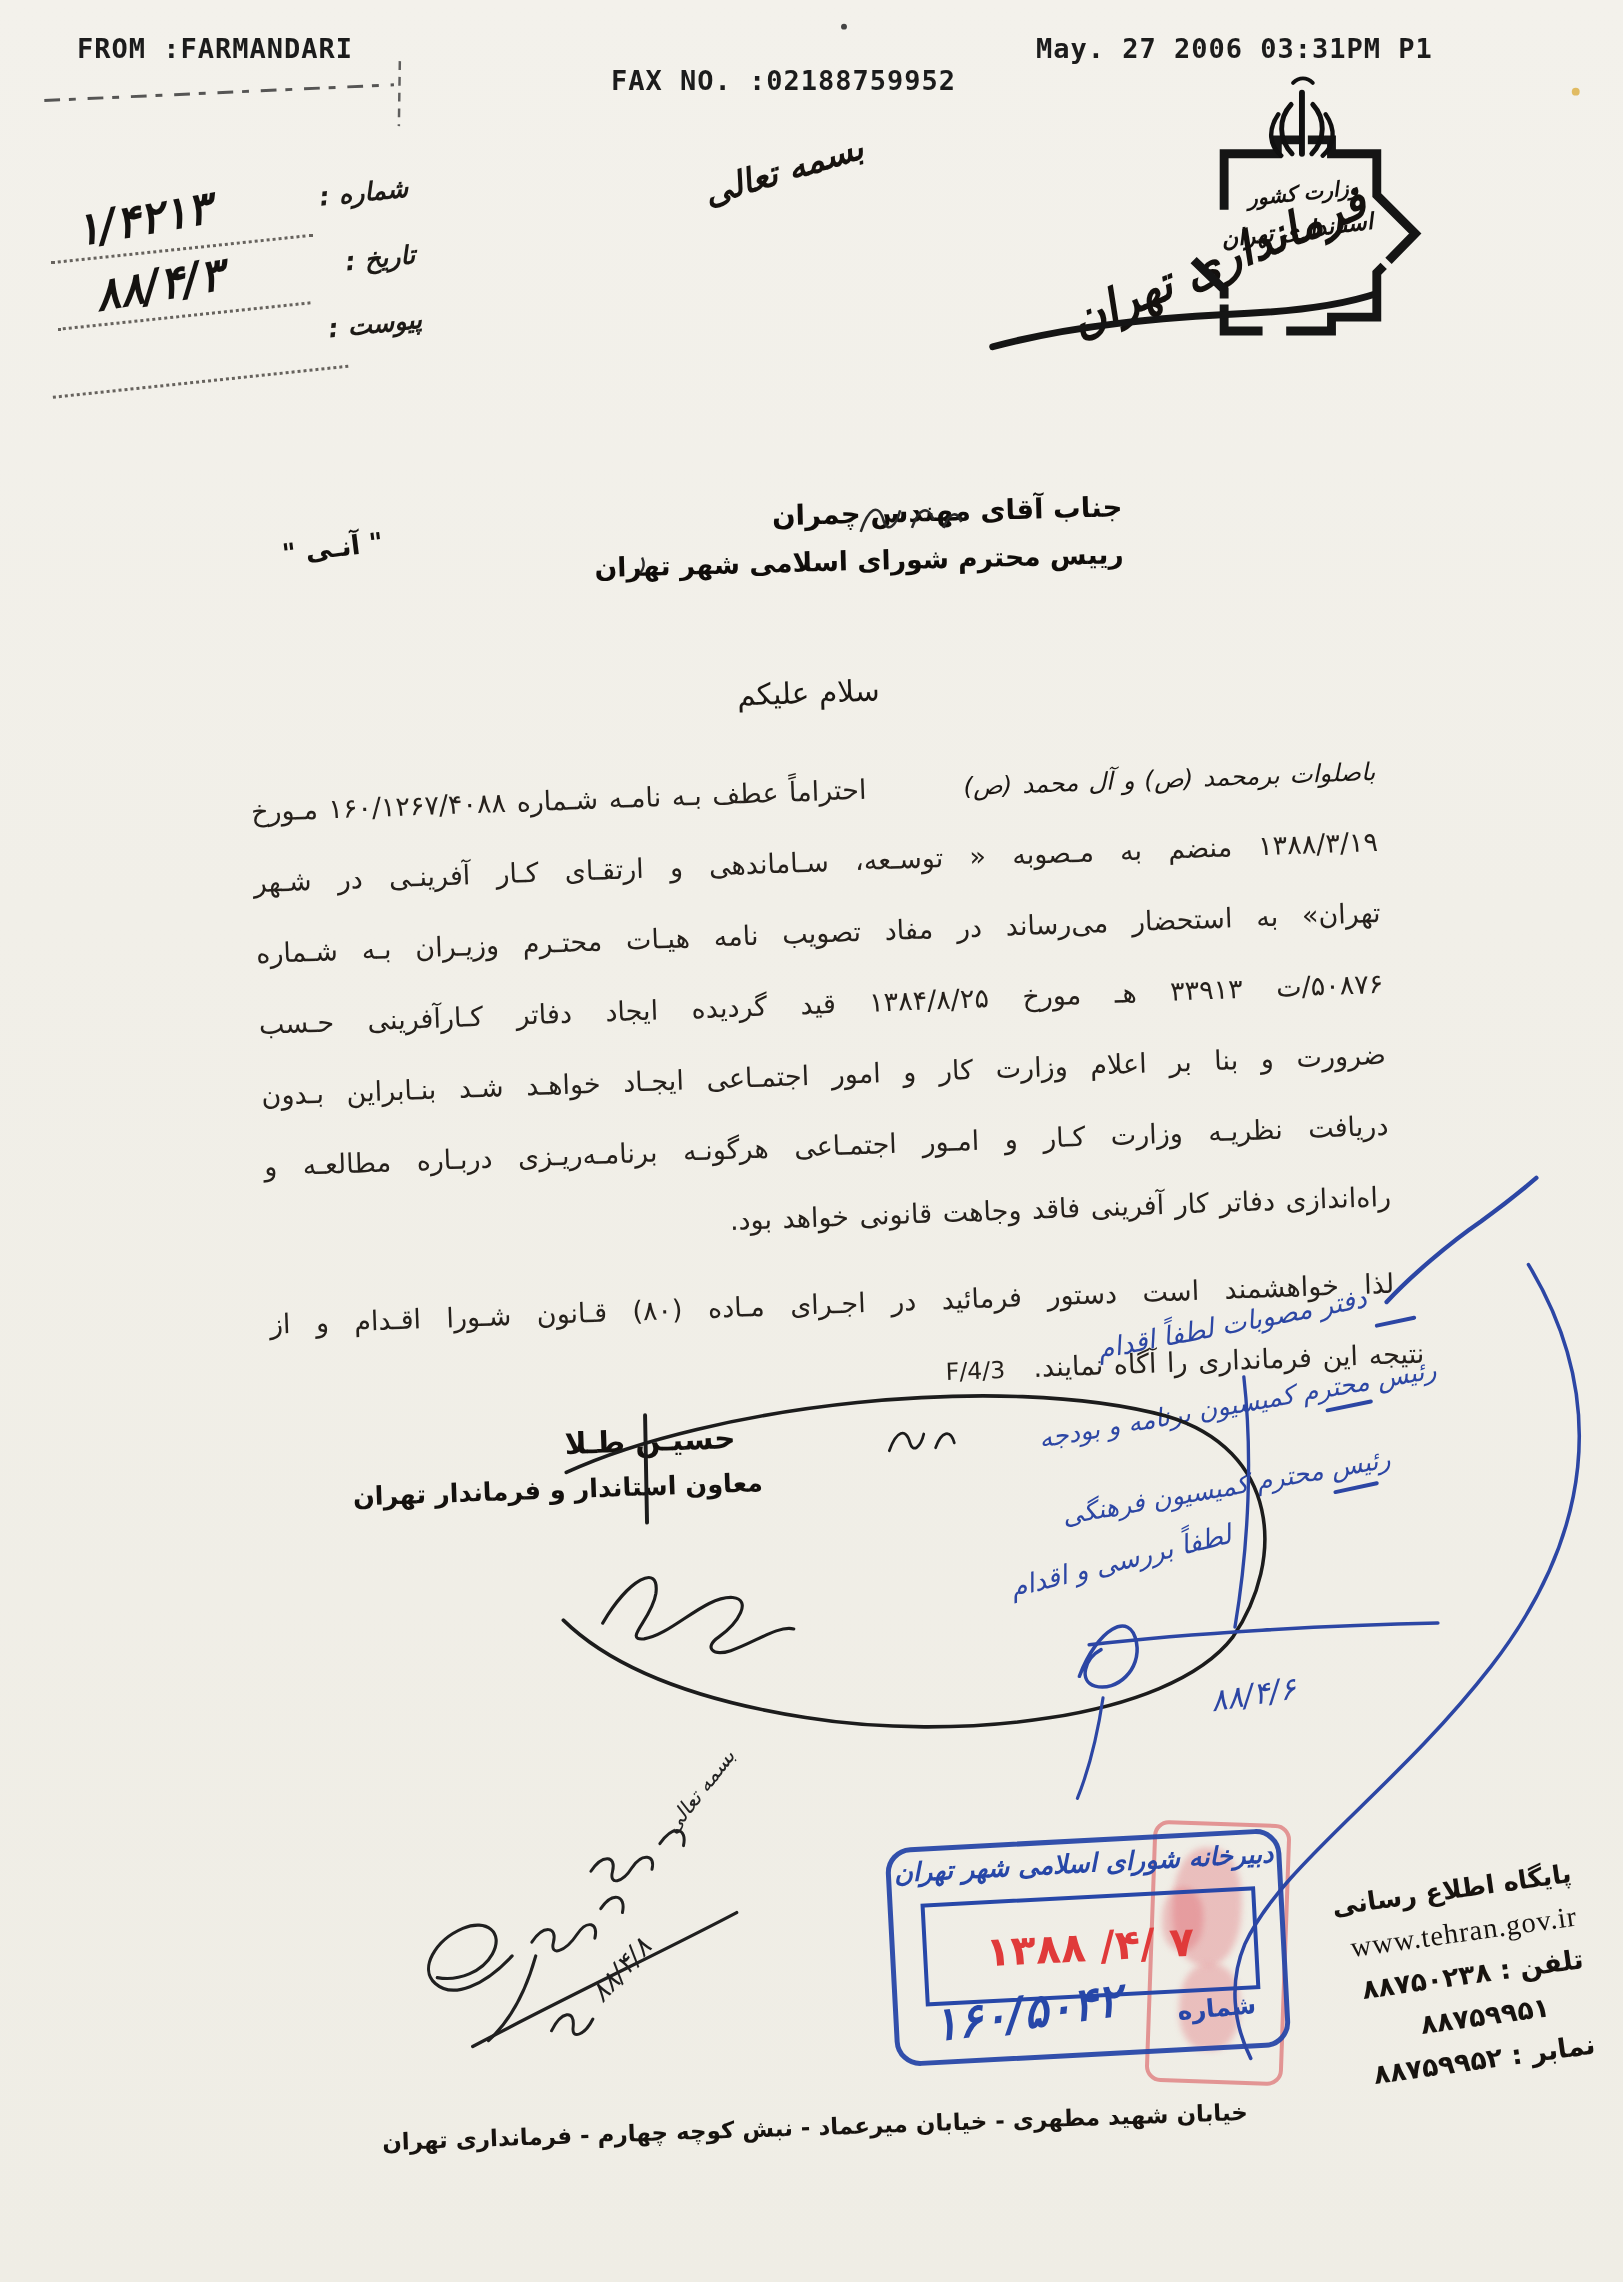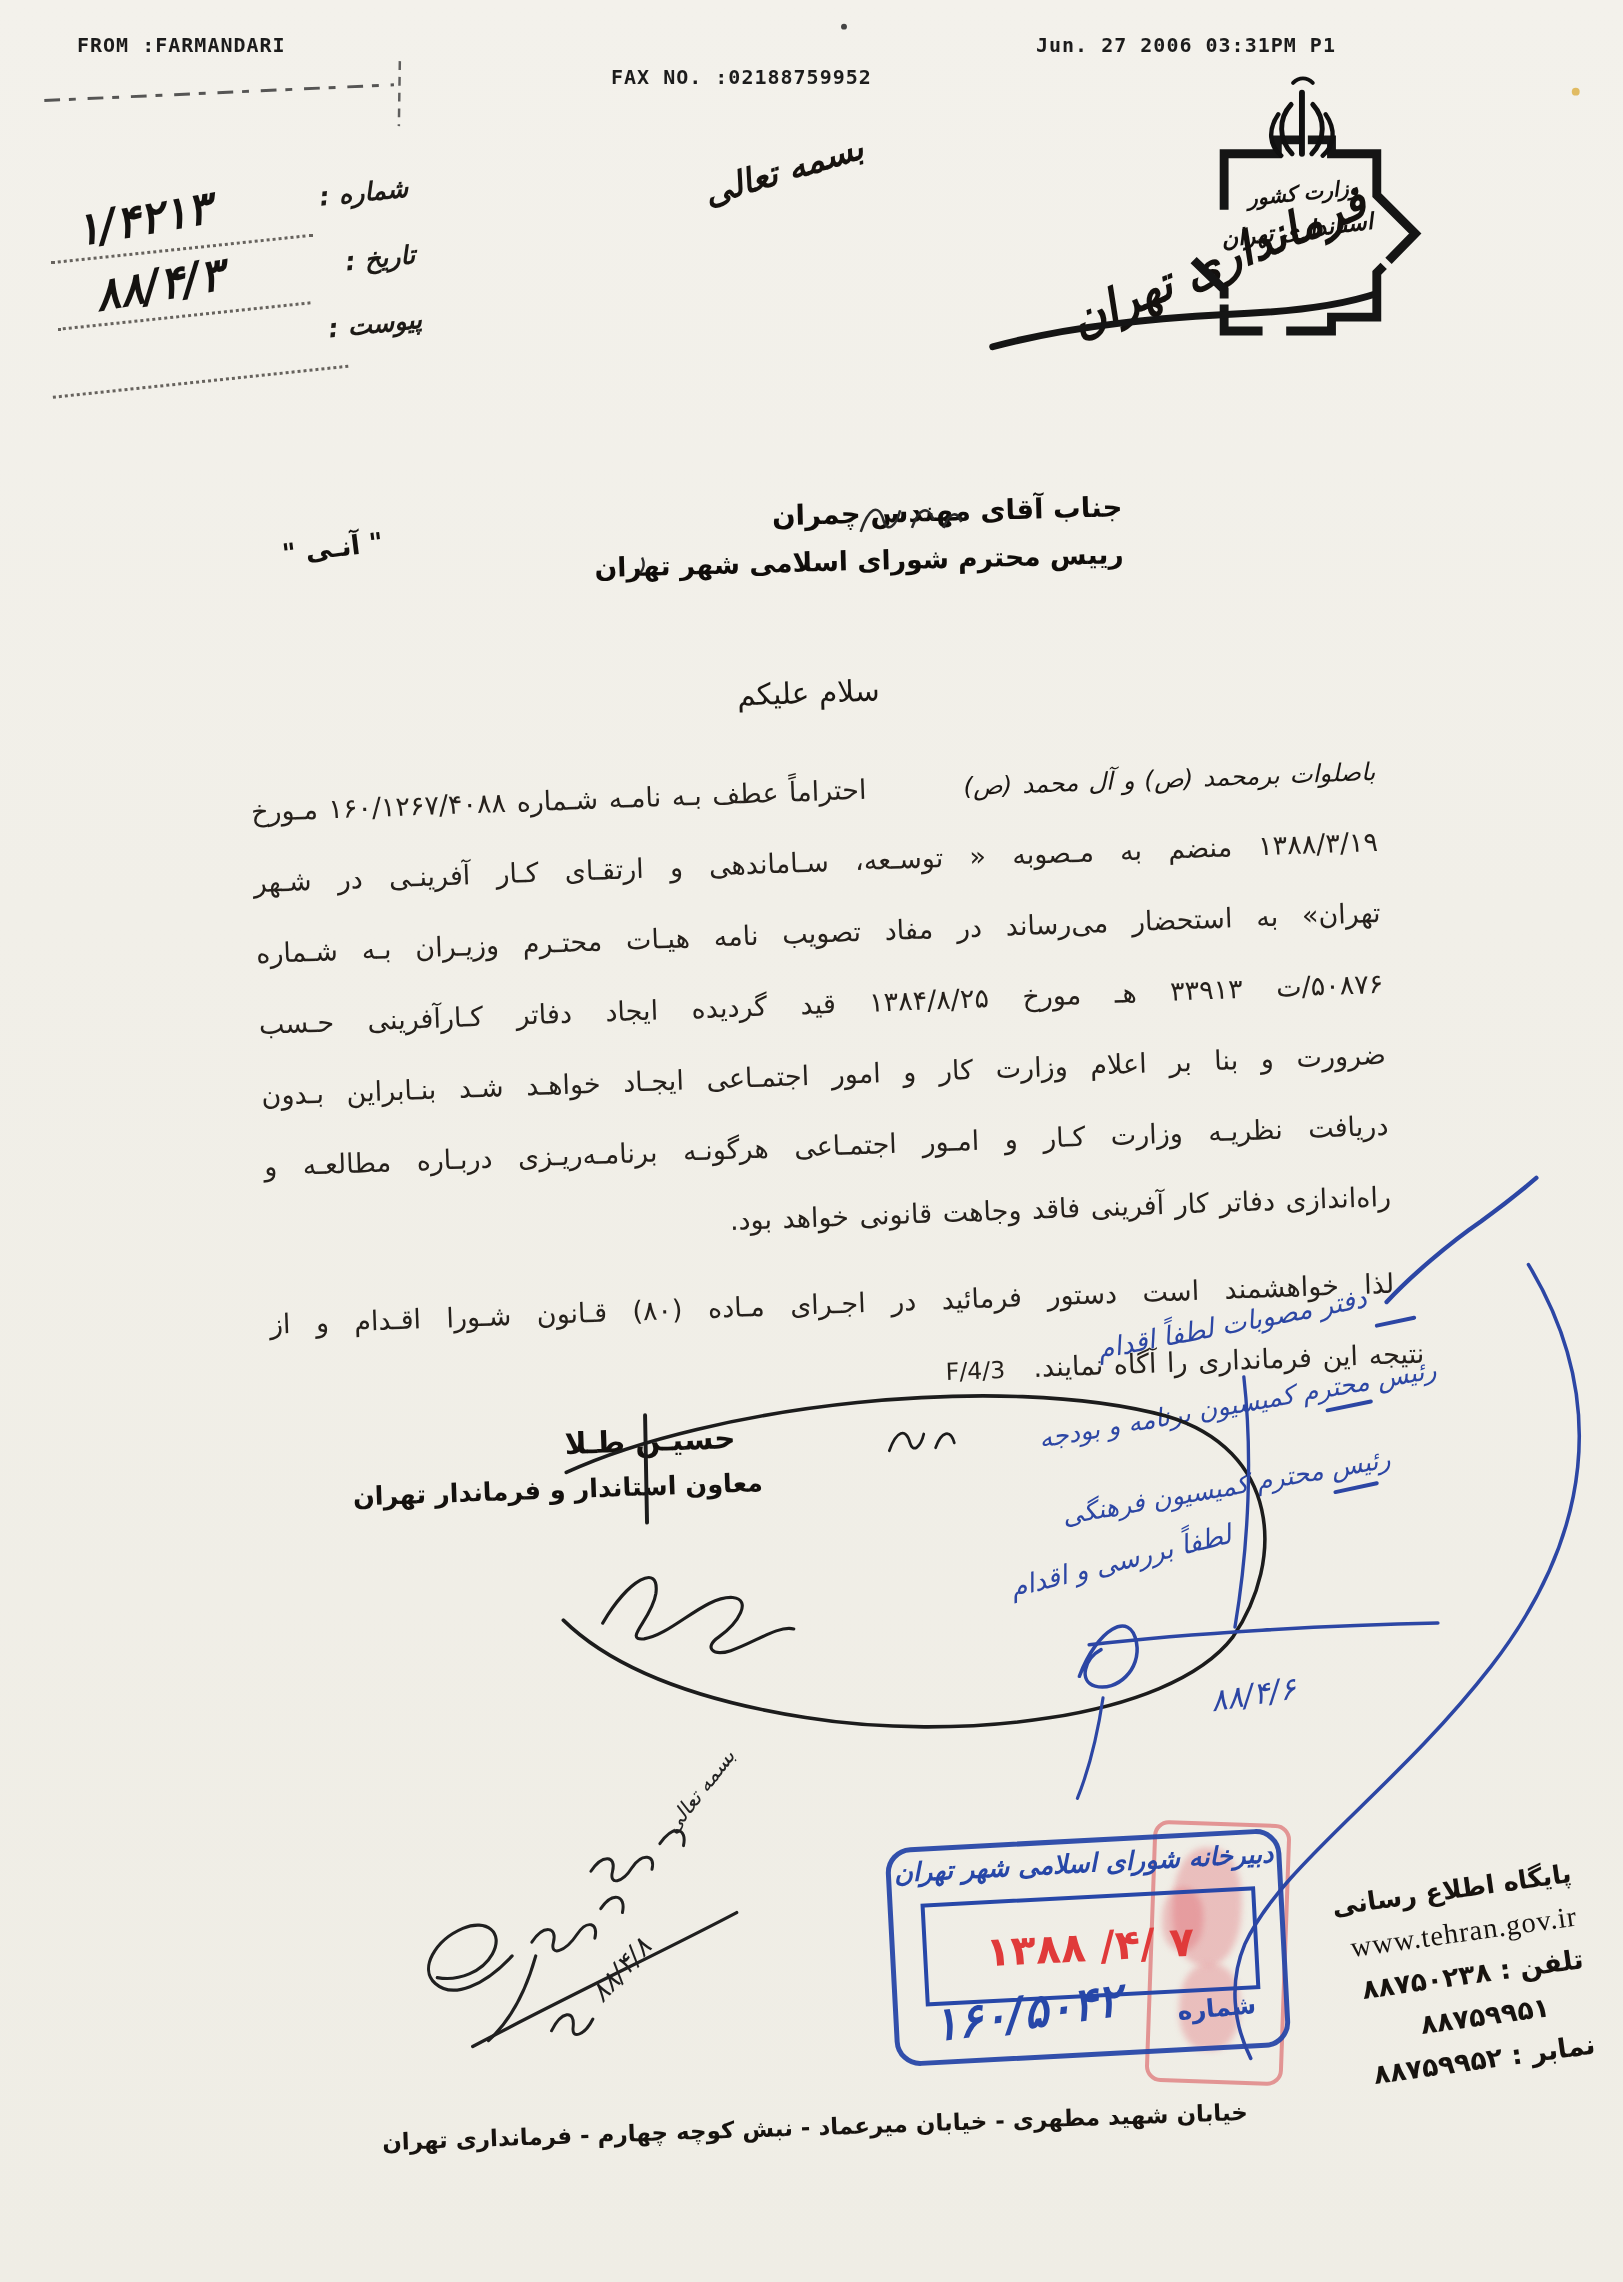--- a/index.html
+++ b/index.html
@@ -7,21 +7,21 @@
     position:relative; width:1623px; height:2282px; overflow:hidden;
     background:linear-gradient(180deg,#f3f1eb 0%,#f1efe8 40%,#efede5 100%);
     font-family:"DejaVu Sans", sans-serif; color:#26221e;
   }
   .abs{position:absolute;}
   .rtl{direction:rtl; unicode-bidi:isolate;}
   .nowrap{white-space:nowrap;}
 
   
   .faxline{top:33px; font-family:"DejaVu Sans Mono", monospace; font-weight:bold;
-    font-size:20px; color:#1c1c1c; letter-spacing:1px;}
+    font-size:27px; color:#1c1c1c; letter-spacing:1px;}
   .fax-from{left:77px;}
   .fax-no{left:611px;margin-top:32px;}
   .fax-date{left:1036px;}
 
   
   .lh-line1{left:1239px; top:181px; width:128px; text-align:center; font-size:20.7px;
     font-weight:bold; font-style:italic; transform:rotate(-6deg); color:#14110e;}
   .lh-line2{left:1218px; top:217px; width:158px; text-align:center; font-size:22.7px;
     font-weight:bold; font-style:italic; transform:rotate(-7deg); color:#14110e;}
   .lh-line3{left:1036px; top:234px; width:364px; text-align:center; font-size:46px;
@@ -114,21 +114,21 @@
 
   svg.ink{position:absolute; left:0; top:0; pointer-events:none;}
 </style>
 </head>
 <body>
 
 <div class="page">
 
   <div class="abs faxline fax-from">FROM :FARMANDARI</div>
   <div class="abs faxline fax-no">FAX NO. :02188759952</div>
-  <div class="abs faxline fax-date">Jun. 27 2006 03:31PM  P1</div>
+  <div class="abs faxline fax-date">May. 27 2006 03:31PM  P1</div>
 
   <div class="abs rtl lh-line1">وزارت کشور</div>
   <div class="abs rtl lh-line2">استانداری تهران</div>
   <div class="abs rtl lh-line3">فرمانداری تهران</div>
 
   <div class="abs rtl besmele">بسمه تعالی</div>
 
   <div class="abs meta rtl">
     <span class="m-label" style="top:3.9px;">شماره :</span>
     <span class="m-dots" style="left:0; top:55px; width:264px;"></span>

